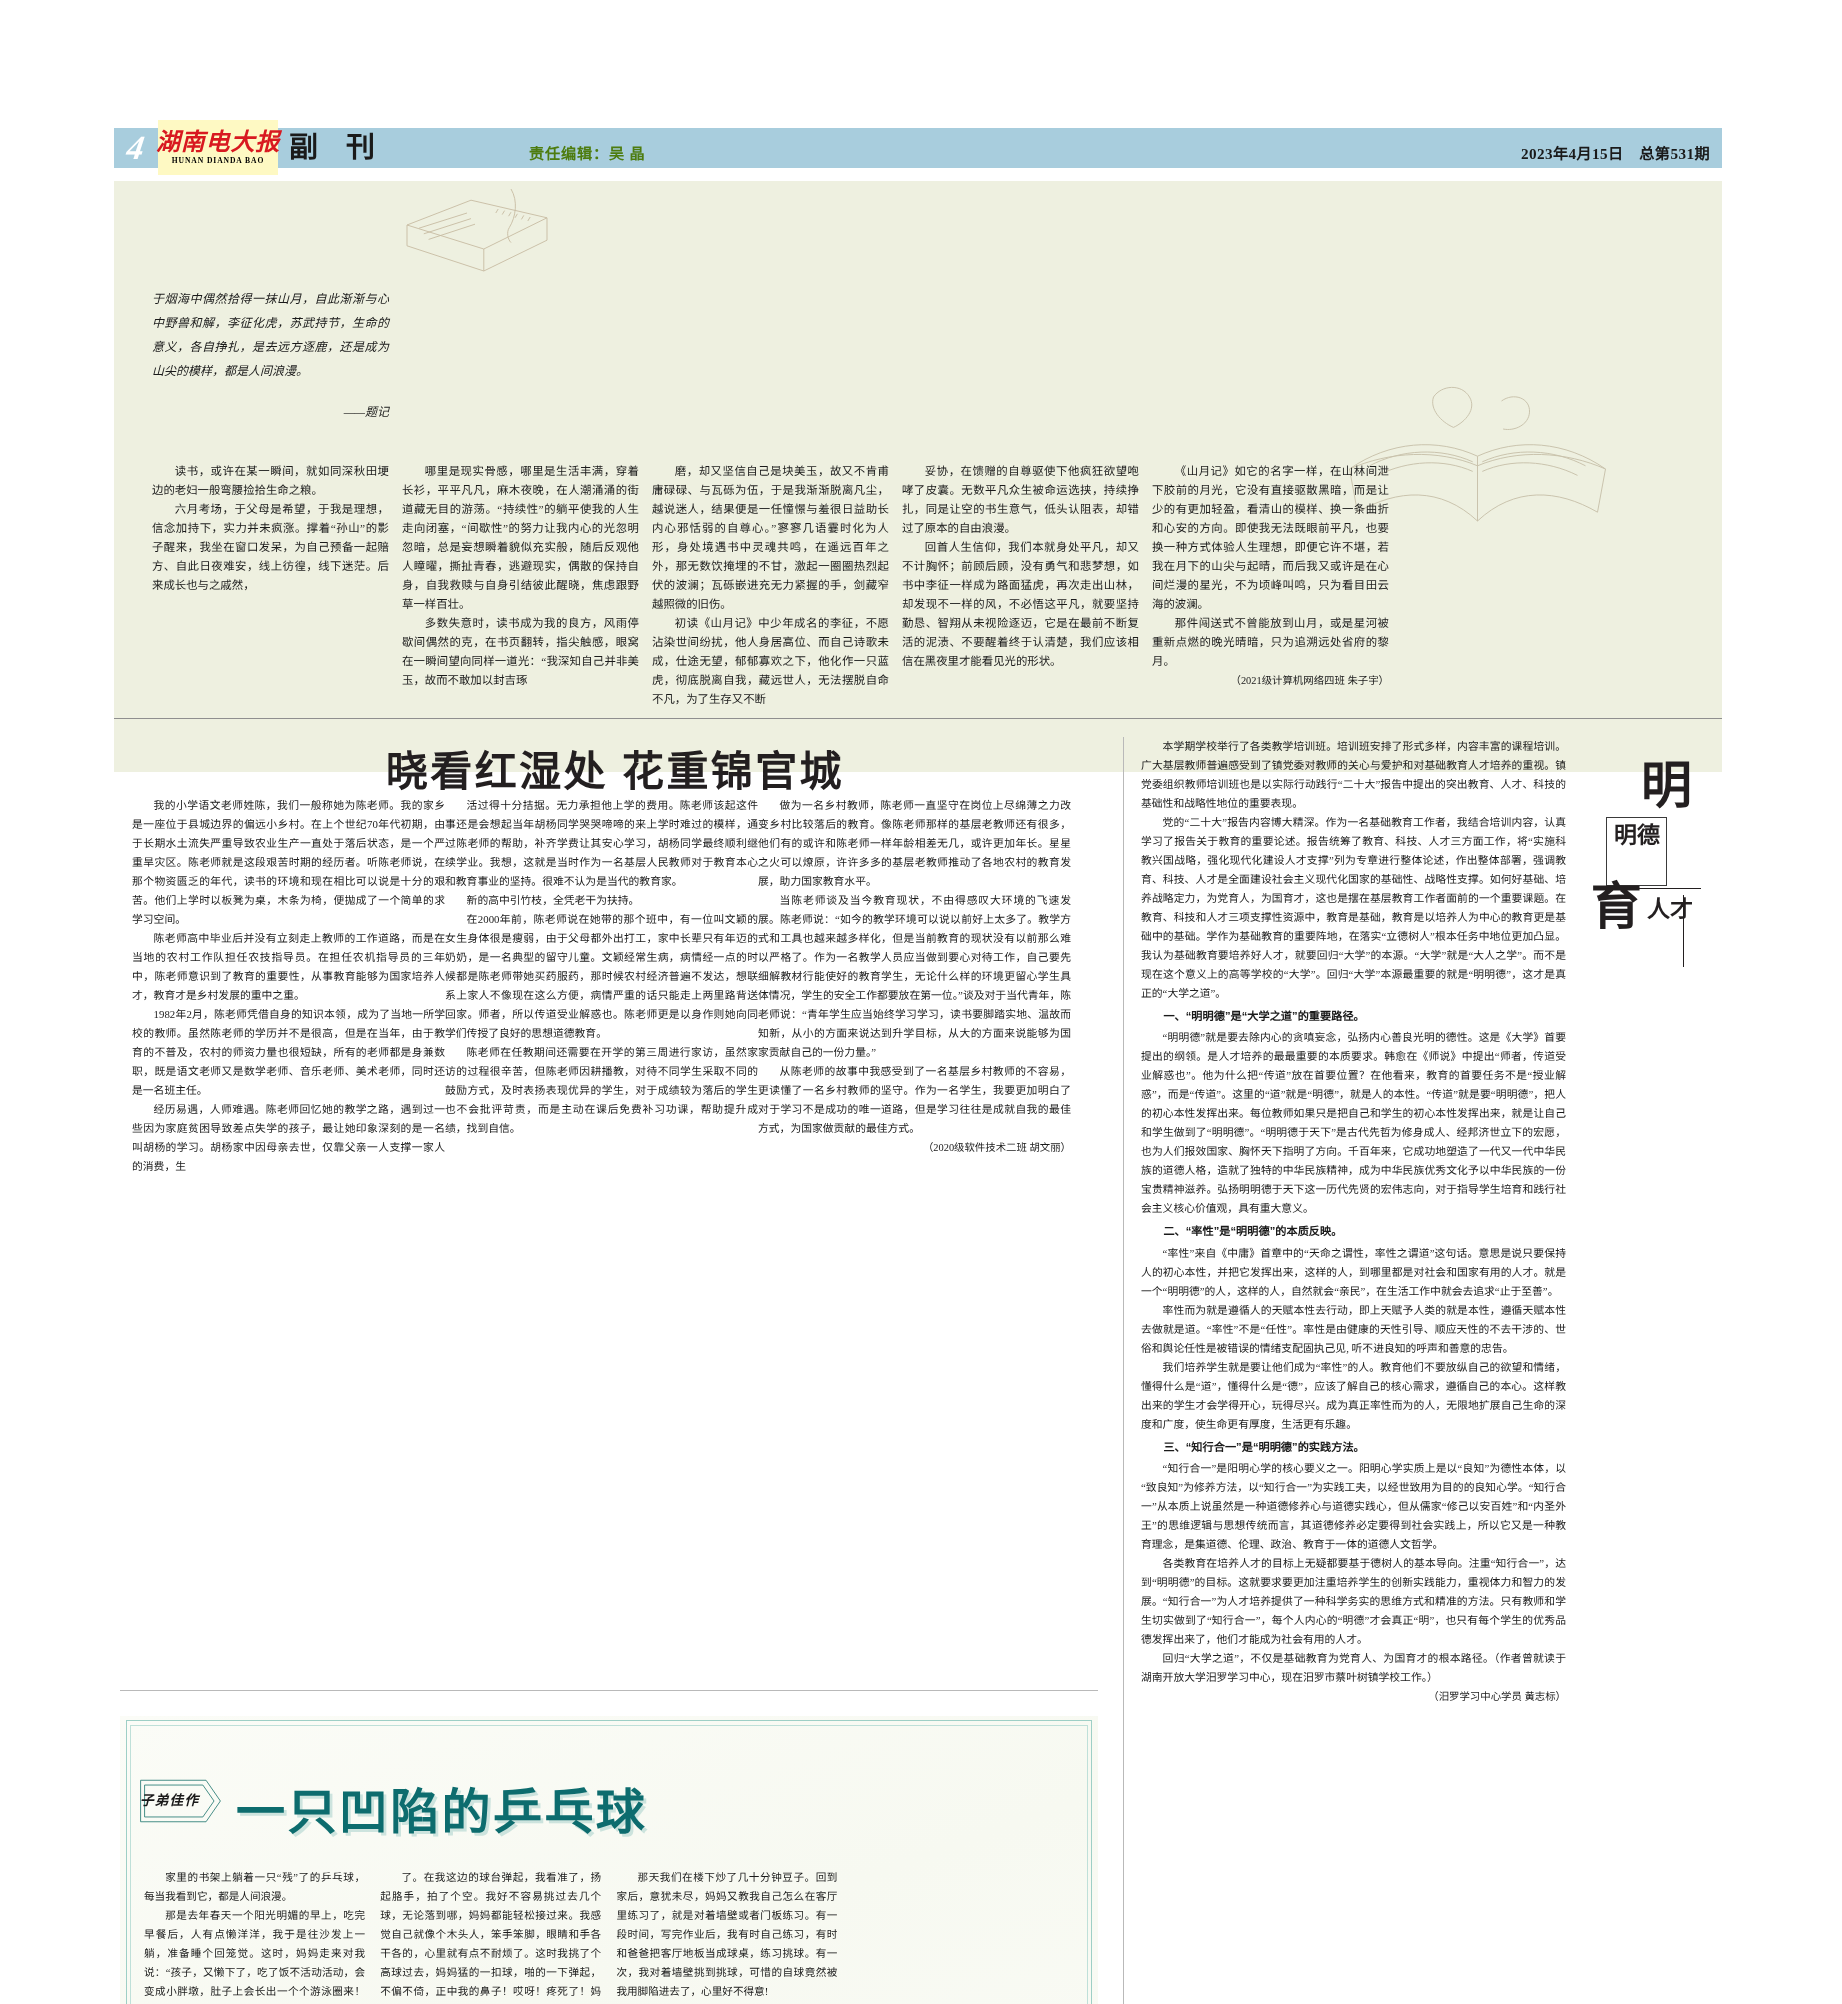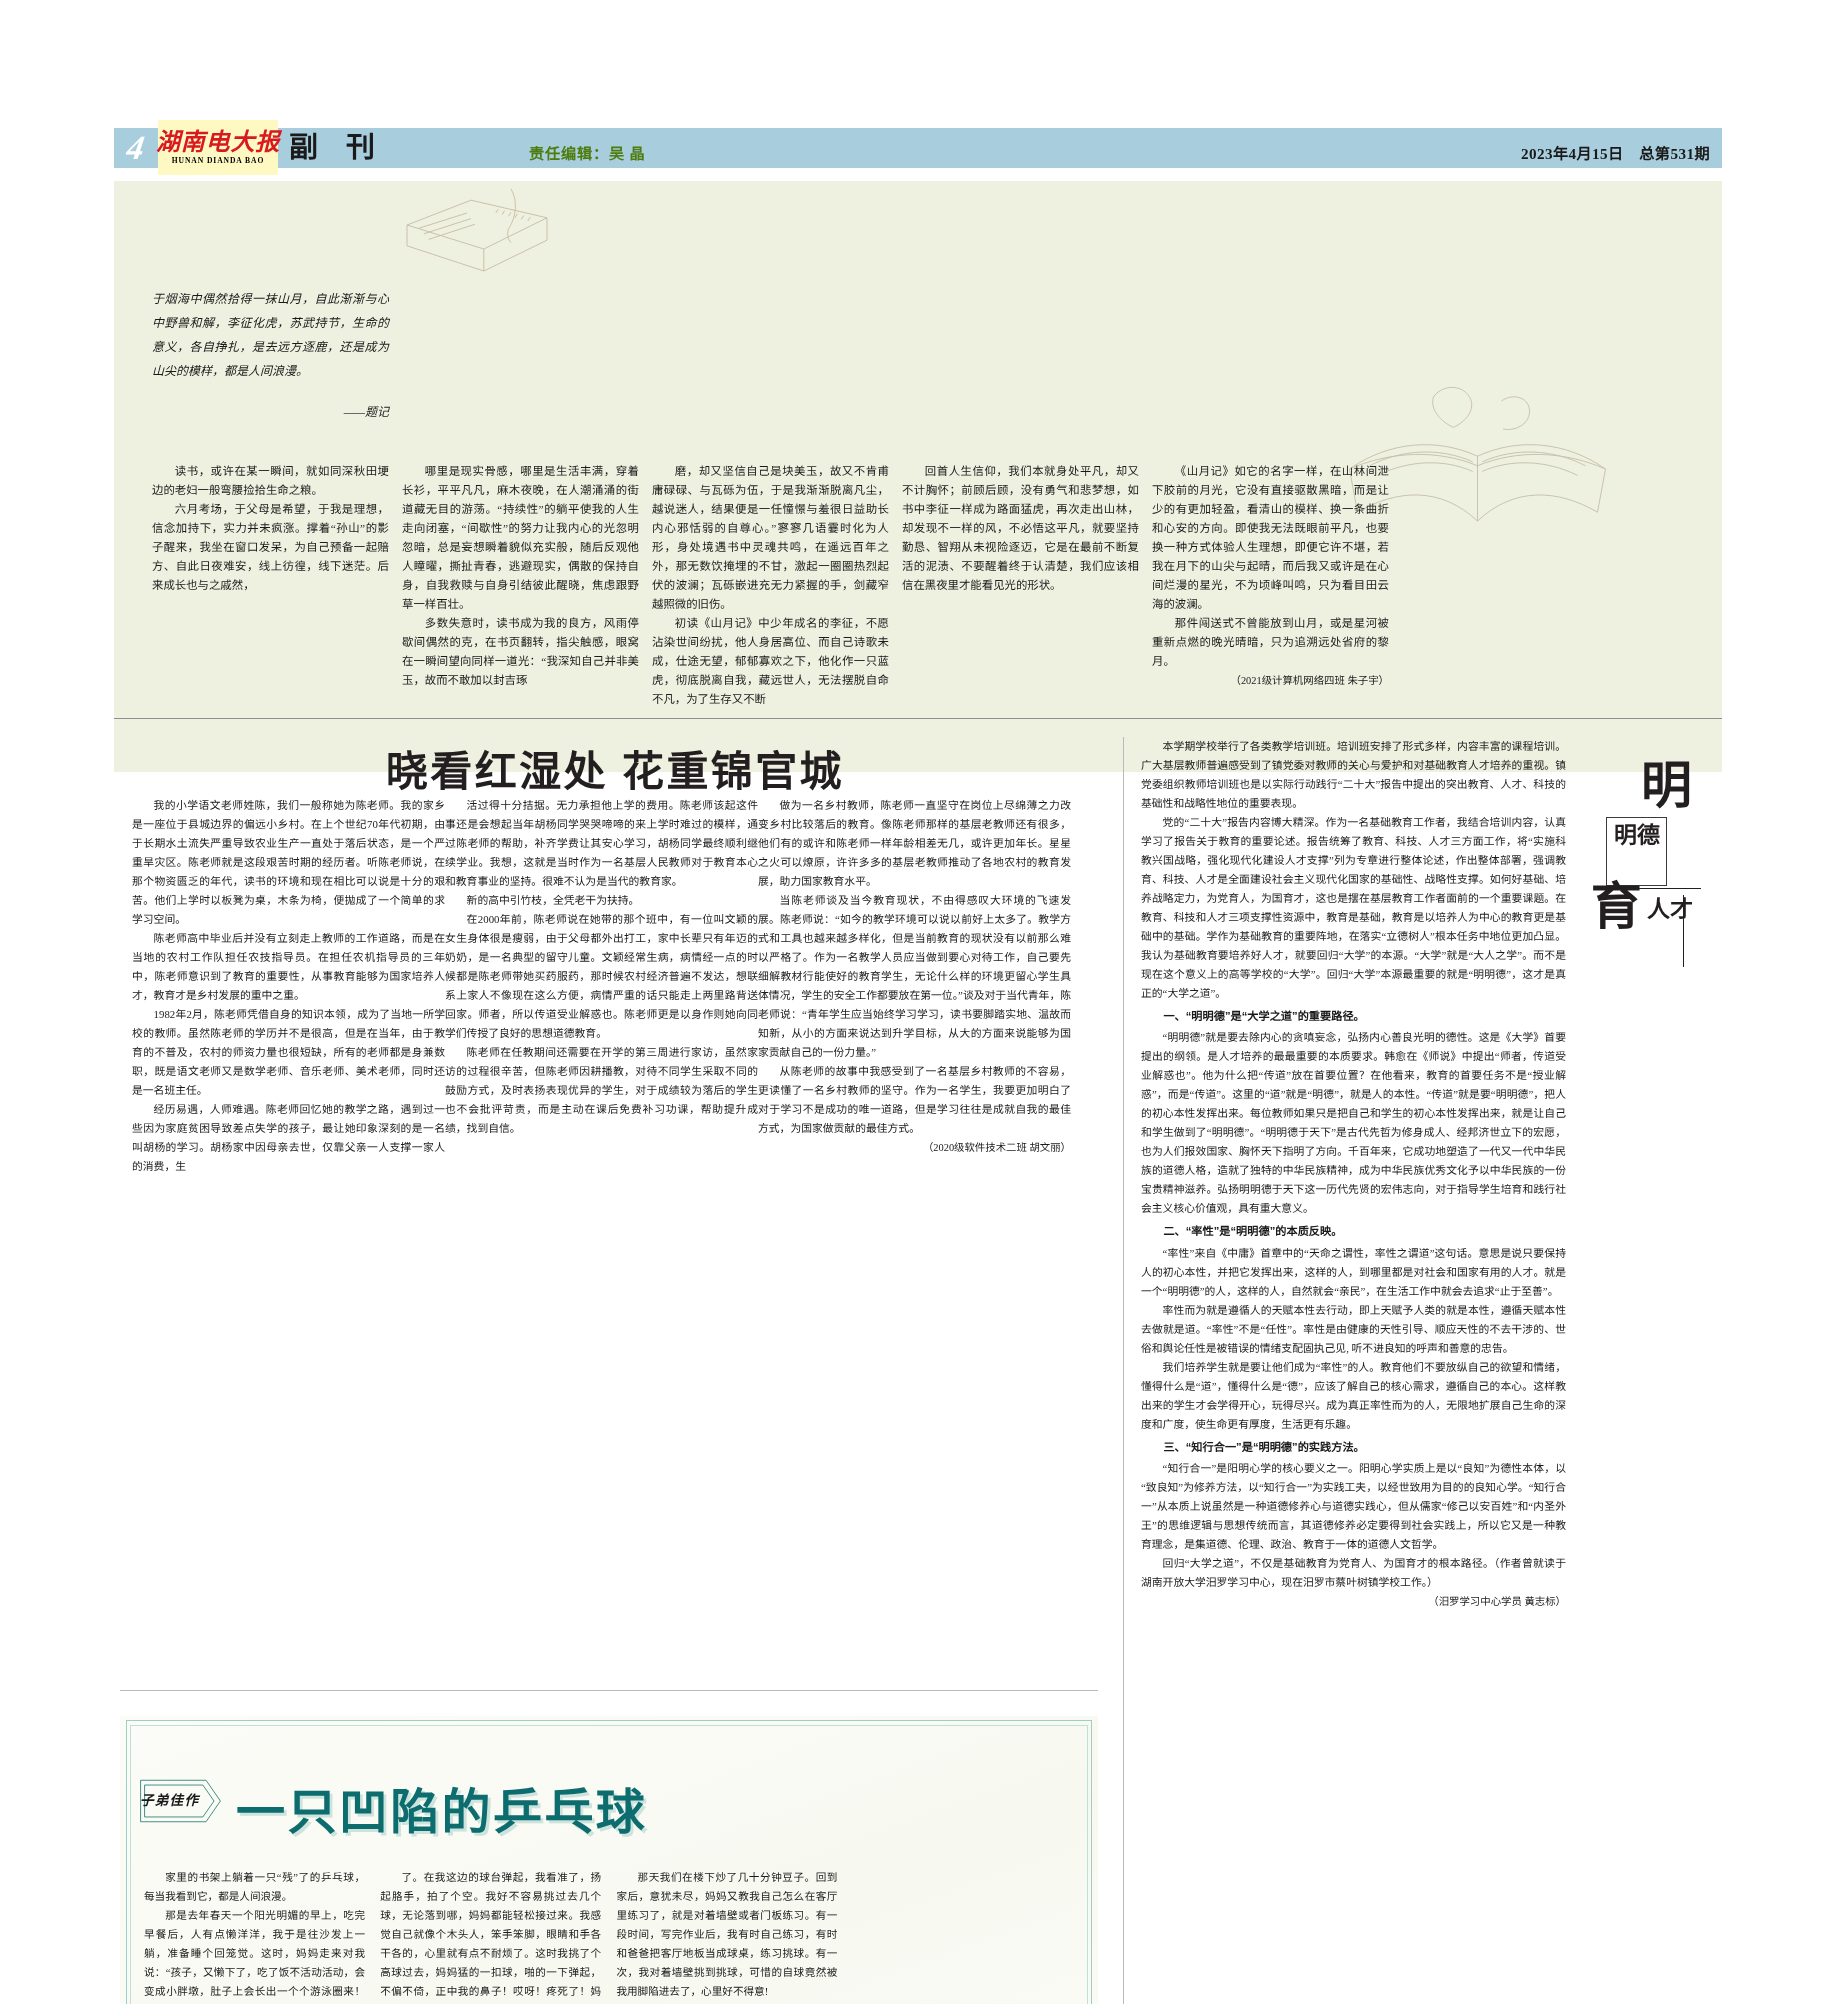--- a/index.html
+++ b/index.html
@@ -461,20 +461,21 @@
       </div>
       <div class="top-col">
         <p>哪里是现实骨感，哪里是生活丰满，穿着长衫，平平凡凡，麻木夜晚，在人潮涌涌的街道藏无目的游荡。“持续性”的躺平使我的人生走向闭塞，“间歇性”的努力让我内心的光忽明忽暗，总是妄想瞬着貌似充实般，随后反观他人瞳曜，撕扯青春，逃避现实，偶散的保持自身，自我救赎与自身引结彼此醒晓，焦虑跟野草一样百壮。</p>
         <p>多数失意时，读书成为我的良方，风雨停歇间偶然的克，在书页翻转，指尖触感，眼窝在一瞬间望向同样一道光：“我深知自己并非美玉，故而不敢加以封吉琢</p>
       </div>
       <div class="top-col">
         <p>磨，却又坚信自己是块美玉，故又不肯甫庸碌碌、与瓦砾为伍，于是我渐渐脱离凡尘，越说迷人，结果便是一任憧憬与羞很日益助长内心邪恬弱的自尊心。”寥寥几语霎时化为人形，身处境遇书中灵魂共鸣，在遥远百年之外，那无数饮掩埋的不甘，激起一圈圈热烈起伏的波澜；瓦砾嵌进充无力紧握的手，剑藏窄越照微的旧伤。</p>
         <p>初读《山月记》中少年成名的李征，不愿沾染世间纷扰，他人身居高位、而自己诗歌未成，仕途无望，郁郁寡欢之下，他化作一只蓝虎，彻底脱离自我，藏远世人，无法摆脱自命不凡，为了生存又不断</p>
       </div>
       <div class="top-col">
+        <p>妥协，在馈赠的自尊驱使下他疯狂欲望咆哮了皮囊。无数平凡众生被命运选挟，持续挣扎，同是让空的书生意气，低头认阻表，却错过了原本的自由浪漫。</p>
         <p>回首人生信仰，我们本就身处平凡，却又不计胸怀；前顾后顾，没有勇气和悲梦想，如书中李征一样成为路面猛虎，再次走出山林，却发现不一样的风，不必悟这平凡，就要坚持勤恳、智翔从未视险逐迈，它是在最前不断复活的泥渍、不要醒着终于认清楚，我们应该相信在黑夜里才能看见光的形状。</p>
       </div>
       <div class="top-col">
         <p>《山月记》如它的名字一样，在山林间泄下胶前的月光，它没有直接驱散黑暗，而是让少的有更加轻盈，看清山的模样、换一条曲折和心安的方向。即使我无法既眼前平凡，也要换一种方式体验人生理想，即便它许不堪，若我在月下的山尖与起晴，而后我又或许是在心间烂漫的星光，不为顷峰叫鸣，只为看目田云海的波澜。</p>
         <p>那件闯送式不曾能放到山月，或是星河被重新点燃的晚光晴暗，只为追溯远处省府的黎月。</p>
         <p class="top-byline">（2021级计算机网络四班  朱子宇）</p>
       </div>
     </div>
   </div>
 
@@ -509,20 +510,21 @@
     <p>本学期学校举行了各类教学培训班。培训班安排了形式多样，内容丰富的课程培训。广大基层教师普遍感受到了镇党委对教师的关心与爱护和对基础教育人才培养的重视。镇党委组织教师培训班也是以实际行动践行“二十大”报告中提出的突出教育、人才、科技的基础性和战略性地位的重要表现。</p>
     <p>党的“二十大”报告内容博大精深。作为一名基础教育工作者，我结合培训内容，认真学习了报告关于教育的重要论述。报告统筹了教育、科技、人才三方面工作，将“实施科教兴国战略，强化现代化建设人才支撑”列为专章进行整体论述，作出整体部署，强调教育、科技、人才是全面建设社会主义现代化国家的基础性、战略性支撑。如何好基础、培养战略定力，为党育人，为国育才，这也是摆在基层教育工作者面前的一个重要课题。在教育、科技和人才三项支撑性资源中，教育是基础，教育是以培养人为中心的教育更是基础中的基础。学作为基础教育的重要阵地，在落实“立德树人”根本任务中地位更加凸显。我认为基础教育要培养好人才，就要回归“大学”的本源。“大学”就是“大人之学”。而不是现在这个意义上的高等学校的“大学”。回归“大学”本源最重要的就是“明明德”，这才是真正的“大学之道”。</p>
     <p class="sec">一、“明明德”是“大学之道”的重要路径。</p>
     <p>“明明德”就是要去除内心的贪嗔妄念，弘扬内心善良光明的德性。这是《大学》首要提出的纲领。是人才培养的最最重要的本质要求。韩愈在《师说》中提出“师者，传道受业解惑也”。他为什么把“传道”放在首要位置？在他看来，教育的首要任务不是“授业解惑”，而是“传道”。这里的“道”就是“明德”，就是人的本性。“传道”就是要“明明德”，把人的初心本性发挥出来。每位教师如果只是把自己和学生的初心本性发挥出来，就是让自己和学生做到了“明明德”。“明明德于天下”是古代先哲为修身成人、经邦济世立下的宏愿，也为人们报效国家、胸怀天下指明了方向。千百年来，它成功地塑造了一代又一代中华民族的道德人格，造就了独特的中华民族精神，成为中华民族优秀文化予以中华民族的一份宝贵精神滋养。弘扬明明德于天下这一历代先贤的宏伟志向，对于指导学生培育和践行社会主义核心价值观，具有重大意义。</p>
     <p class="sec">二、“率性”是“明明德”的本质反映。</p>
     <p>“率性”来自《中庸》首章中的“天命之谓性，率性之谓道”这句话。意思是说只要保持人的初心本性，并把它发挥出来，这样的人，到哪里都是对社会和国家有用的人才。就是一个“明明德”的人，这样的人，自然就会“亲民”，在生活工作中就会去追求“止于至善”。</p>
     <p>率性而为就是遵循人的天赋本性去行动，即上天赋予人类的就是本性，遵循天赋本性去做就是道。“率性”不是“任性”。率性是由健康的天性引导、顺应天性的不去干涉的、世俗和舆论任性是被错误的情绪支配固执己见, 听不进良知的呼声和善意的忠告。</p>
     <p>我们培养学生就是要让他们成为“率性”的人。教育他们不要放纵自己的欲望和情绪，懂得什么是“道”，懂得什么是“德”，应该了解自己的核心需求，遵循自己的本心。这样教出来的学生才会学得开心，玩得尽兴。成为真正率性而为的人，无限地扩展自己生命的深度和广度，使生命更有厚度，生活更有乐趣。</p>
     <p class="sec">三、“知行合一”是“明明德”的实践方法。</p>
     <p>“知行合一”是阳明心学的核心要义之一。阳明心学实质上是以“良知”为德性本体，以“致良知”为修养方法，以“知行合一”为实践工夫，以经世致用为目的的良知心学。“知行合一”从本质上说虽然是一种道德修养心与道德实践心，但从儒家“修己以安百姓”和“内圣外王”的思维逻辑与思想传统而言，其道德修养必定要得到社会实践上，所以它又是一种教育理念，是集道德、伦理、政治、教育于一体的道德人文哲学。</p>
+    <p>各类教育在培养人才的目标上无疑都要基于德树人的基本导向。注重“知行合一”，达到“明明德”的目标。这就要求要更加注重培养学生的创新实践能力，重视体力和智力的发展。“知行合一”为人才培养提供了一种科学务实的思维方式和精准的方法。只有教师和学生切实做到了“知行合一”，每个人内心的“明德”才会真正“明”，也只有每个学生的优秀品德发挥出来了，他们才能成为社会有用的人才。</p>
     <p>回归“大学之道”，不仅是基础教育为党育人、为国育才的根本路径。（作者曾就读于湖南开放大学汨罗学习中心，现在汨罗市蔡叶树镇学校工作。）</p>
     <p class="right-byline">（汨罗学习中心学员  黄志标）</p>
   </div>
 
   <div class="vtitle">
     <div class="vt-big1">明</div>
     <div class="vt-box"></div>
     <div class="vt-boxtext">明德</div>
     <div class="vt-rule"></div>
     <div class="vt-big2">育</div>

